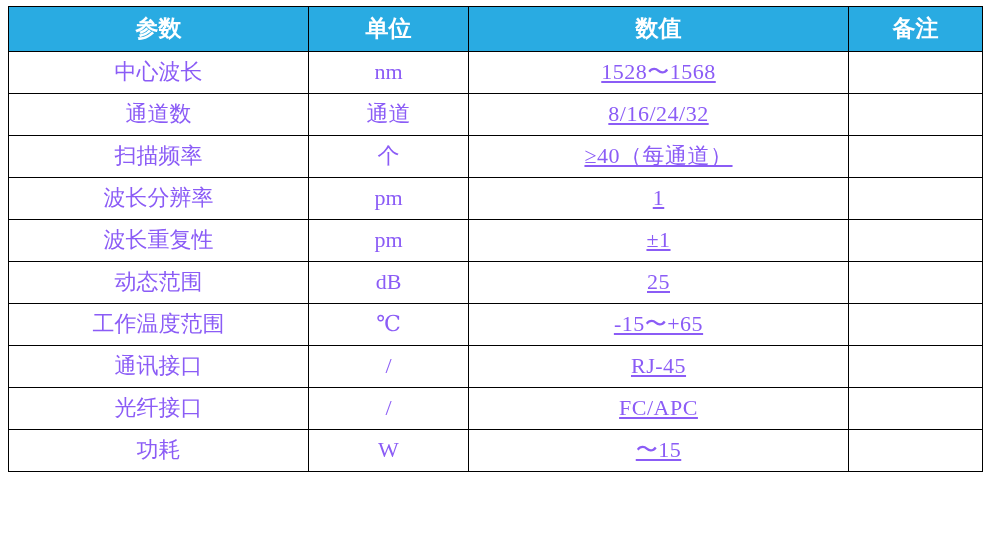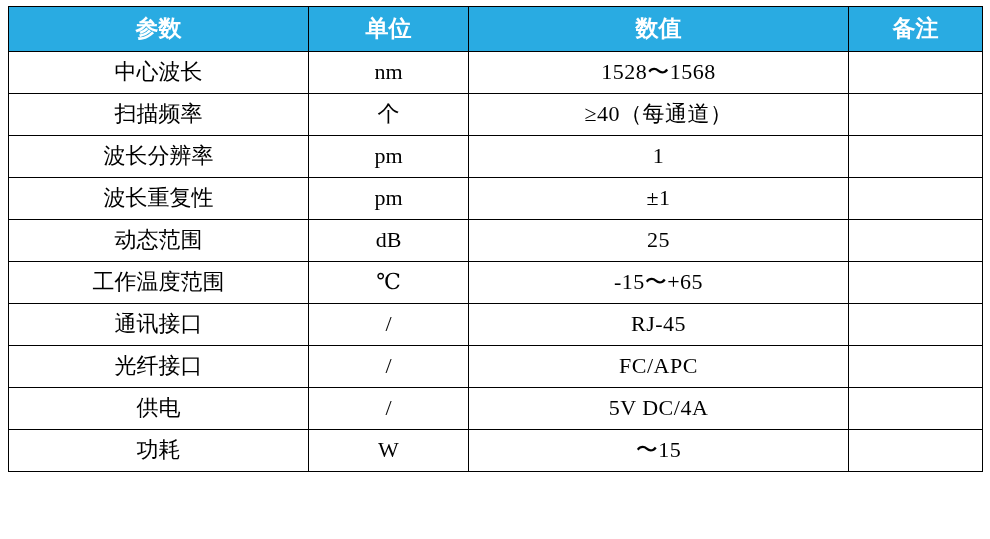--- a/index.html
+++ b/index.html
@@ -29,33 +29,34 @@
   table.spec-table col.c-note  { width: 134px; }
 
   table.spec-table th,
   table.spec-table td {
     border: 1.5px solid #000000;
     text-align: center;
     vertical-align: middle;
     padding: 0;
     height: 41px;
     font-size: 22px;
-    color: #000000;
+    color: #8b5cf6;
     font-weight: normal;
     line-height: 1.1;
   }
   table.spec-table thead th {
     background: #29ABE2;
     color: #ffffff;
     font-weight: bold;
     font-size: 23px;
     height: 44px;
   }
   .cell-value {
     letter-spacing: 0.5px;
+    text-decoration: underline;
   }
   .note-cell { }
 </style>
 </head>
 <body>
 
 <div class="spec-table-wrap">
   <table class="spec-table">
     <colgroup>
       <col class="c-param">
@@ -69,20 +70,26 @@
         <th>单位</th>
         <th>数值</th>
         <th>备注</th>
       </tr>
     </thead>
     <tbody>
       <tr>
         <td>中心波长</td>
         <td>nm</td>
         <td class="cell-value">1528〜1568</td>
+        <td class="note-cell"></td>
+      </tr>
+      <tr>
+        <td>通道数</td>
+        <td>通道</td>
+        <td class="cell-value">8/16/24/32</td>
         <td class="note-cell"></td>
       </tr>
       <tr>
         <td>扫描频率</td>
         <td>个</td>
         <td class="cell-value">≥40（每通道）</td>
         <td class="note-cell"></td>
       </tr>
       <tr>
         <td>波长分辨率</td>
@@ -114,26 +121,20 @@
         <td class="cell-value">RJ-45</td>
         <td class="note-cell"></td>
       </tr>
       <tr>
         <td>光纤接口</td>
         <td>/</td>
         <td class="cell-value">FC/APC</td>
         <td class="note-cell"></td>
       </tr>
       <tr>
-        <td>供电</td>
-        <td>/</td>
-        <td class="cell-value">5V DC/4A</td>
-        <td class="note-cell"></td>
-      </tr>
-      <tr>
         <td>功耗</td>
         <td>W</td>
         <td class="cell-value">〜15</td>
         <td class="note-cell"></td>
       </tr>
     </tbody>
   </table>
 </div>
 
 </body></html>

